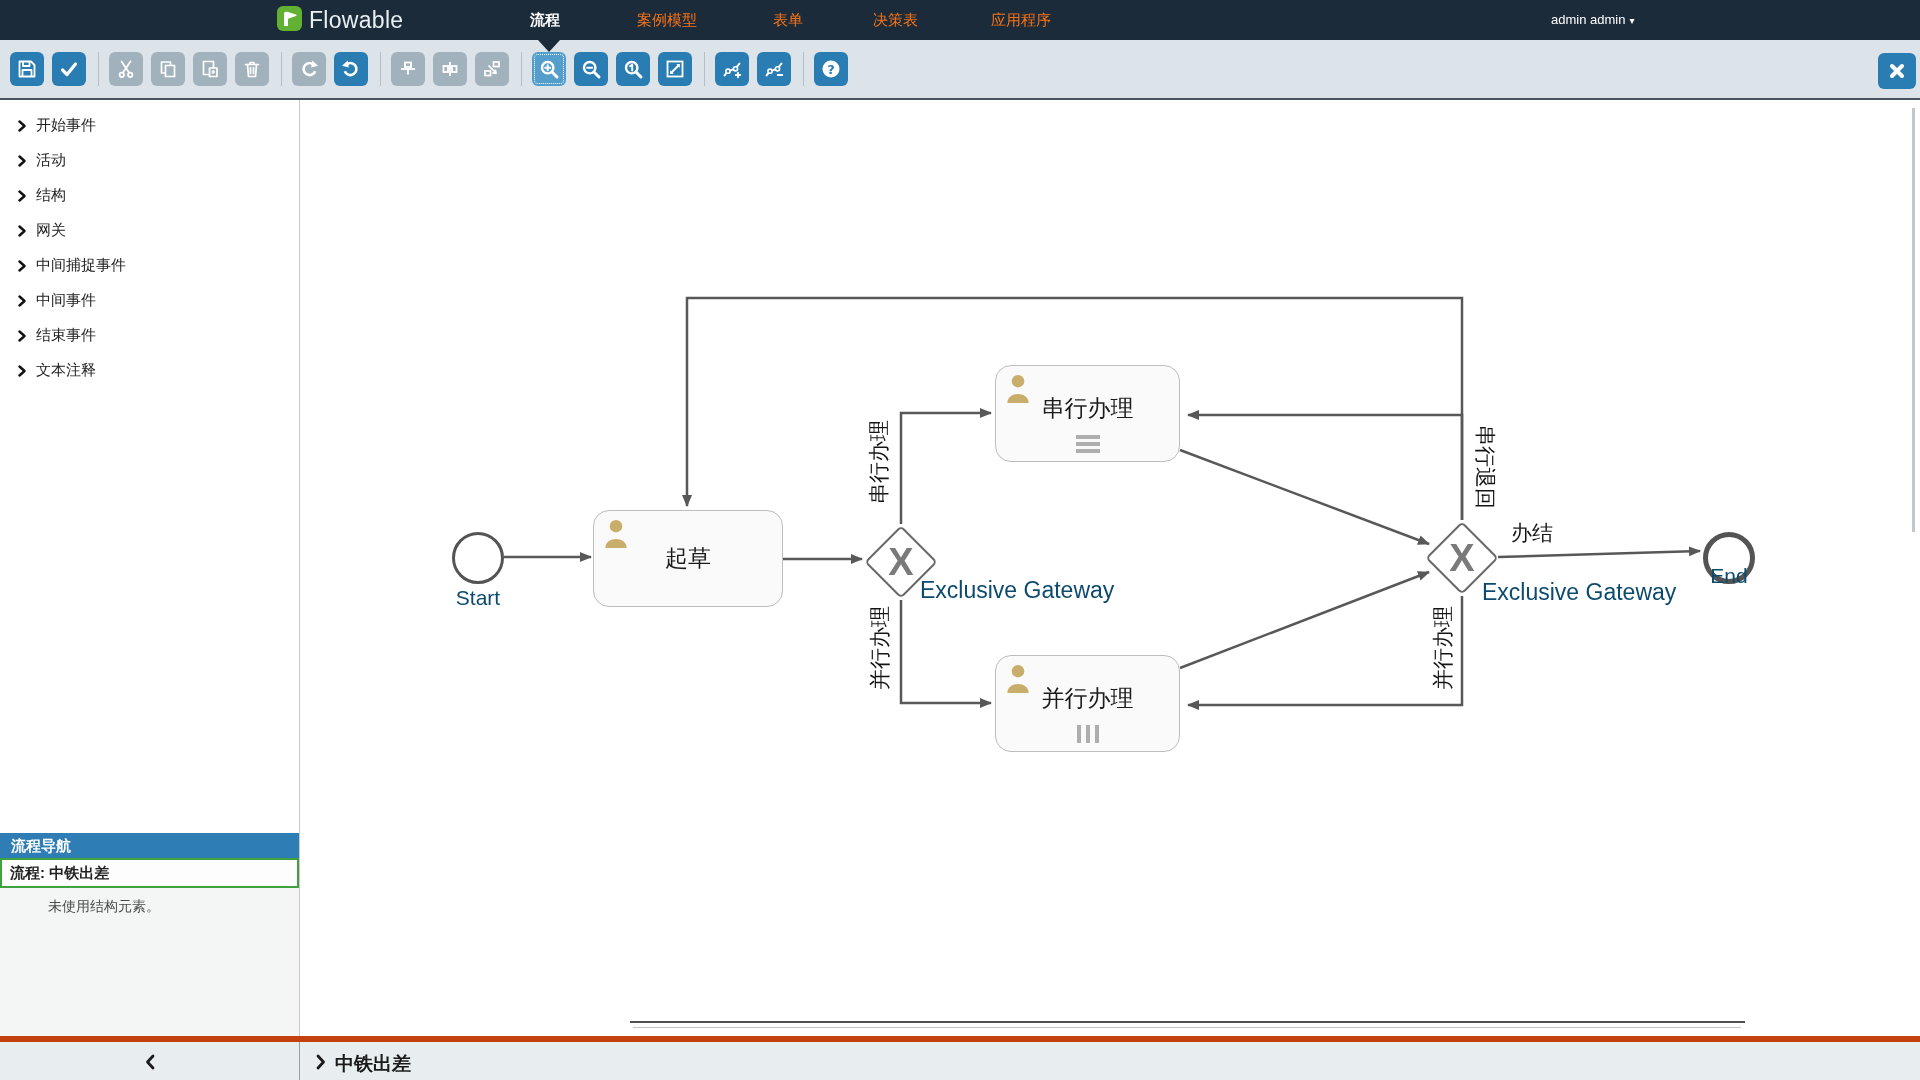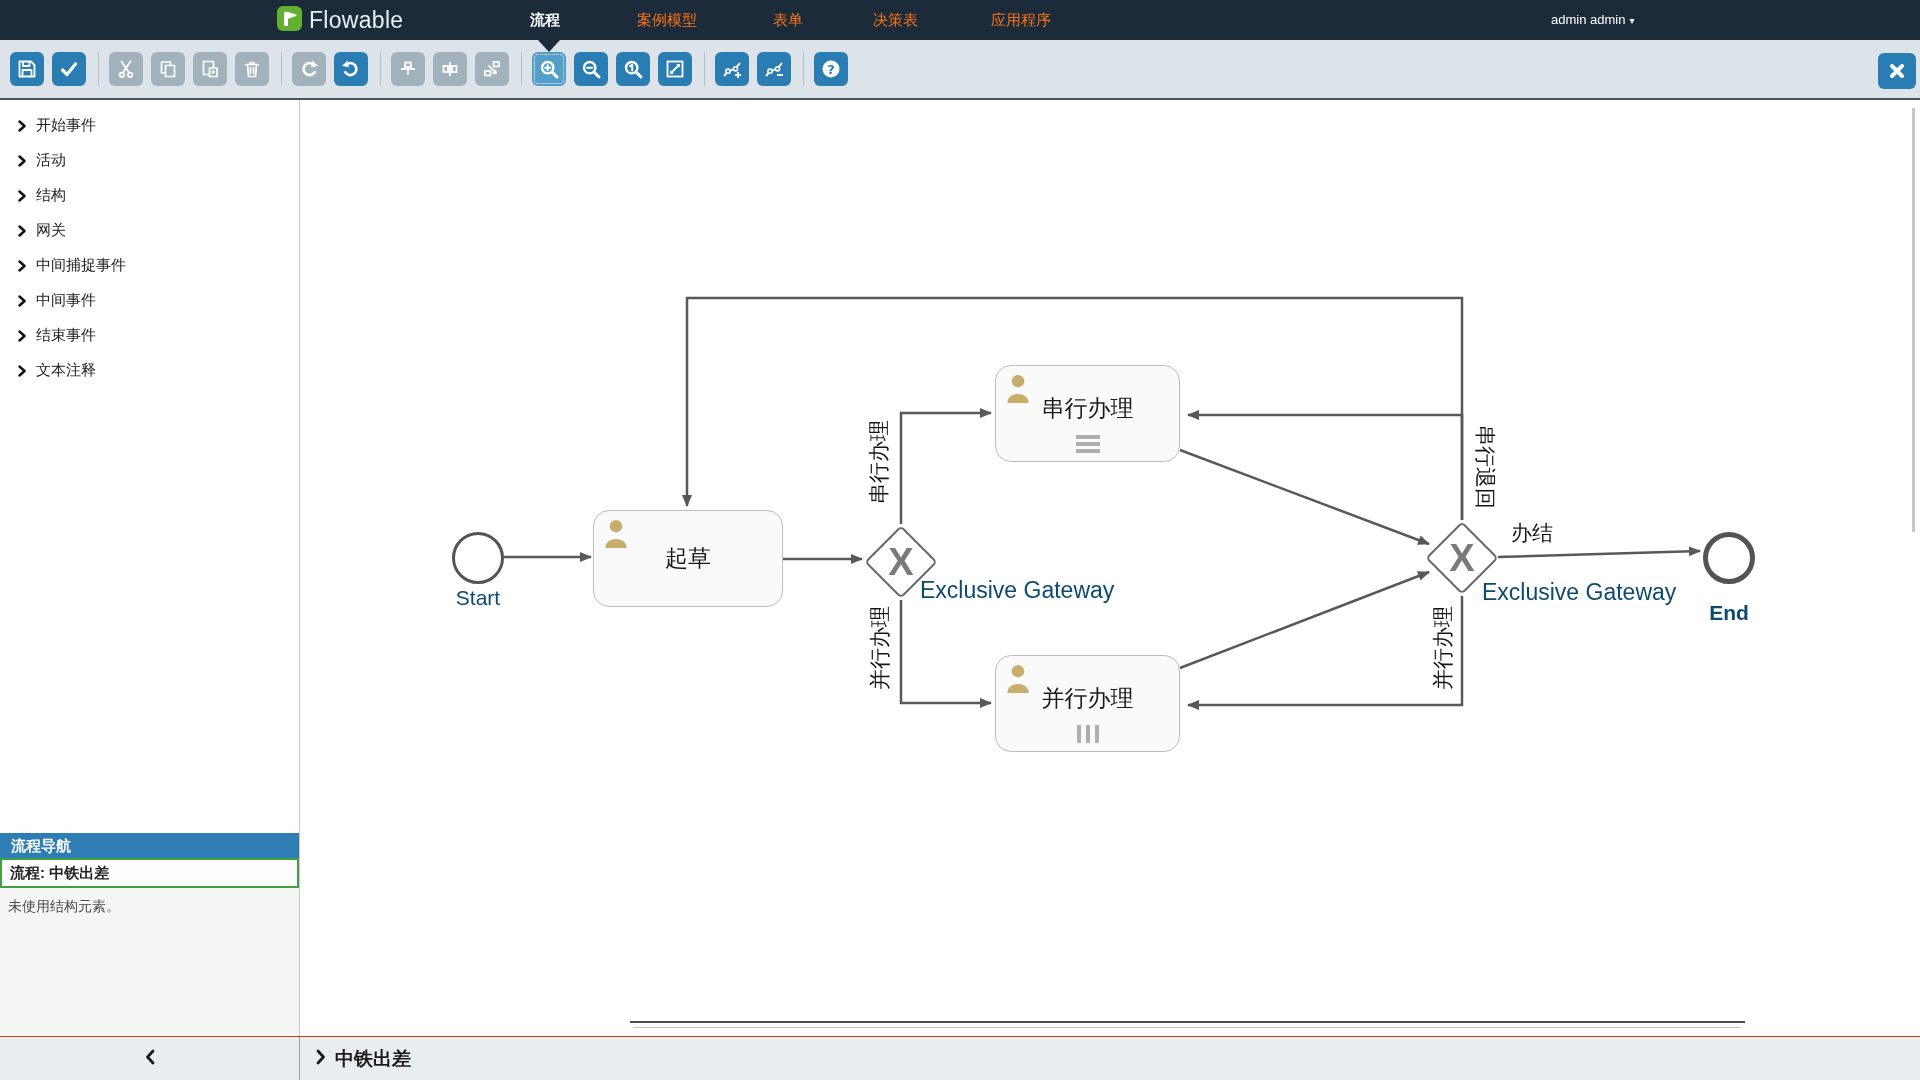--- a/index.html
+++ b/index.html
@@ -33,25 +33,25 @@
     border-right:1px solid #c9c9c9; z-index:10; }
   .pal-item { height:35px; display:flex; align-items:center; padding-left:18px; cursor:pointer; }
   .pal-item:first-child { margin-top:8px; }
   .pal-chevron { flex:0 0 auto; margin-right:10px; display:flex; }
   .pal-label { font-size:15px; color:#222; }
 
   .navigator { position:absolute; left:0; top:733px; width:299px; height:203px; background:#f4f5f5; }
   .nav-header { height:25px; line-height:25px; background:#2e7db5; color:#fff; font-size:15px; font-weight:bold; padding-left:11px; }
   .nav-selected { height:30px; line-height:26px; background:#fdfdfd; border:2px solid #3fa23f;
     font-size:15px; font-weight:bold; color:#222; padding-left:8px; cursor:pointer; }
-  .nav-note { padding:10px 8px; font-size:14px; color:#4a4a4a; }
+  .nav-note { padding:10px 8px; font-size:14px; color:#4a4a4a;margin-left:40px; }
 
   
   .footer { position:absolute; left:0; top:1036px; width:1920px; height:44px; background:#e8edf0;
-    border-top:1px solid #c2410c; z-index:25; }
+    border-top:6px solid #c2410c; z-index:25; }
   .footer-left { position:absolute; left:0; top:0; width:300px; height:44px; border-right:1px solid #9aa2a8;
     display:flex; align-items:center; justify-content:center; cursor:pointer; }
   .breadcrumb { position:absolute; left:316px; top:0; height:44px; display:flex; align-items:center; gap:9px; cursor:pointer; }
   .breadcrumb-label { font-size:19px; font-weight:bold; color:#1a1a1a; }
 
   
   .canvas { position:absolute; left:301px; top:100px; width:1619px; height:936px; background:#fff; overflow:hidden; }
   .edges { position:absolute; left:0; top:0; z-index:1; }
   .flow { fill:none; stroke:#585858; stroke-width:2.5; }
 
@@ -414,21 +414,21 @@
         <span></span>
         <span></span>
       </div>
   </div>
 
   <div class="gw" style="left:1135px; top:432px;"></div>
   <div class="gw-x" style="left:1135px; top:432px;">X</div>
   <div class="node-label" style="left:1181px; top:479px; text-align:left; font-size:23px;">Exclusive Gateway</div>
 
   <div class="evt evt-end" style="left:1402px; top:432px;"></div>
-  <div class="node-label" style="left:1390px; top:501px; width:76px;font-weight:bold;">End</div>
+  <div class="node-label" style="left:1390px; top:464px; width:76px;">End</div>
 
   <div class="edge-label rot-ccw" style="left:578px; top:362px;">串行办理</div>
   <div class="edge-label rot-ccw" style="left:579px; top:548px;">并行办理</div>
   <div class="edge-label rot-cw" style="left:1184px; top:367px;">串行退回</div>
   <div class="edge-label rot-ccw" style="left:1142px; top:548px;">并行办理</div>
   <div class="edge-label" style="left:1231px; top:433px;">办结</div>
 
   <div class="page-edge-dark"></div>
   <div class="page-edge-light"></div>
 </div>

